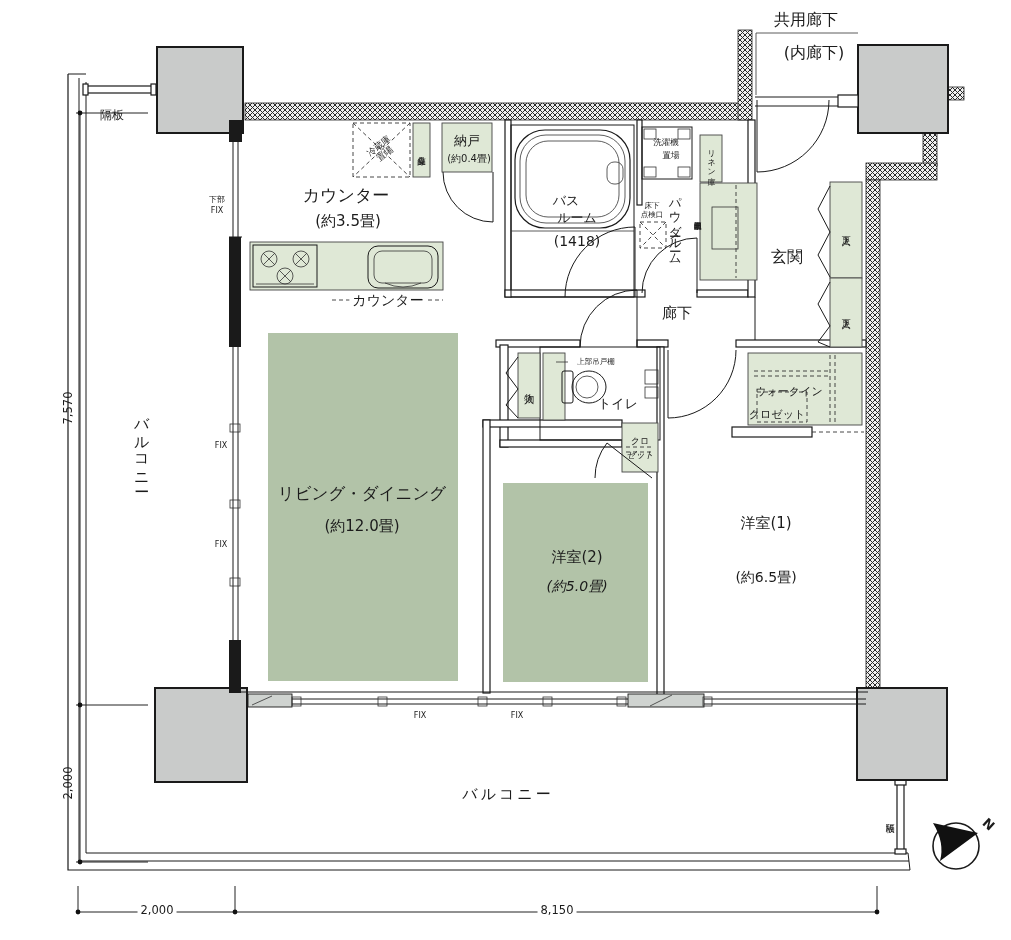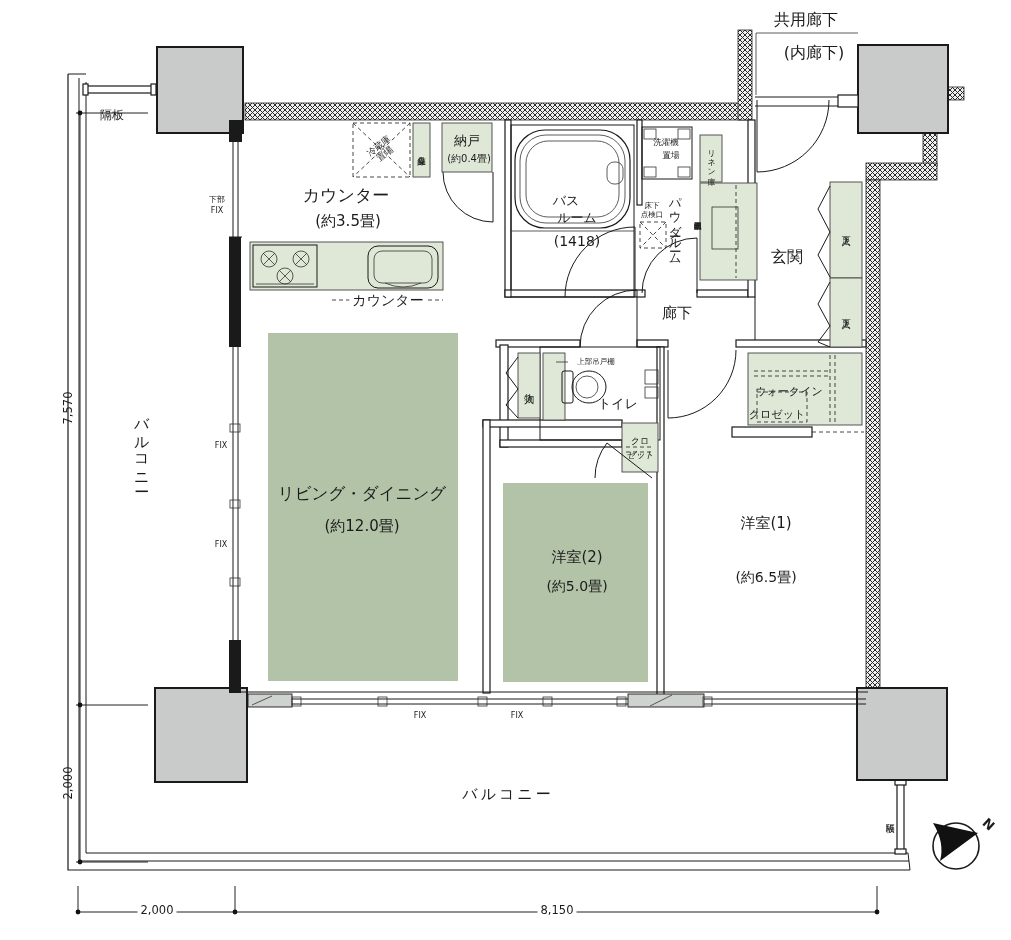--- a/index.html
+++ b/index.html
@@ -307,21 +307,21 @@
 <div class="lbl" style="left:640px;top:441px;font-size:9px;">クロ</div>
 <div class="lbl" style="left:640px;top:455px;font-size:9px;font-style:italic;">ゼット</div>
 
 <div class="lbl" style="left:789px;top:392px;font-size:11px;">ウォークイン</div>
 <div class="lbl" style="left:777px;top:415px;font-size:11px;">クロゼット</div>
 
 <div class="lbl" style="left:362px;top:494px;font-size:16.5px;">リビング・ダイニング</div>
 <div class="lbl" style="left:362px;top:521px;font-size:15px;margin-top:6px;">(約12.0畳)</div>
 
 <div class="lbl" style="left:577px;top:558px;font-size:15px;">洋室(2)</div>
-<div class="lbl" style="left:577px;top:586px;font-size:14px;">(約5.0畳)</div>
+<div class="lbl" style="left:577px;top:586px;font-size:14px;font-style:italic;">(約5.0畳)</div>
 
 <div class="lbl" style="left:766px;top:524px;font-size:15px;">洋室(1)</div>
 <div class="lbl" style="left:766px;top:577px;font-size:14px;">(約6.5畳)</div>
 
 <div class="lbl v" style="left:141px;top:446px;font-size:15px;letter-spacing:2px;">バルコニー</div>
 <div class="lbl" style="left:508px;top:795px;font-size:15px;letter-spacing:3px;">バルコニー</div>
 
 <div class="lbl" style="left:221px;top:446px;font-size:8px;">FIX</div>
 <div class="lbl" style="left:221px;top:545px;font-size:8px;">FIX</div>
 <div class="lbl" style="left:420px;top:716px;font-size:8px;">FIX</div>

